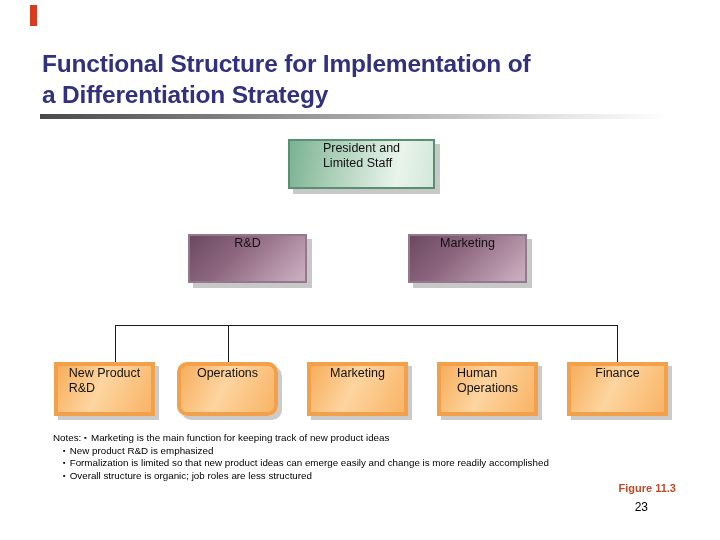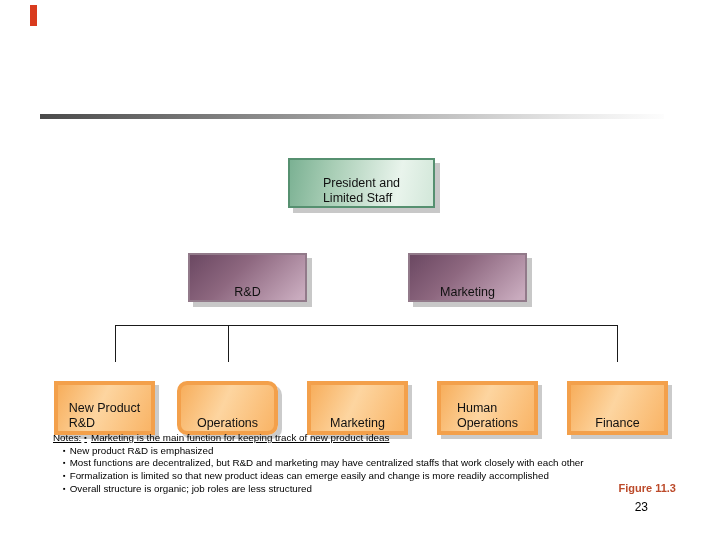--- a/index.html
+++ b/index.html
@@ -14,21 +14,21 @@
     position:absolute;left:42px;top:48px;width:620px;
     color:#31317e;font-size:24.5px;font-weight:600;line-height:31px;letter-spacing:-0.2px;
   }
   .title-divider{
     position:absolute;left:40px;top:114px;width:624px;height:5px;
     background:linear-gradient(to right,#4a4a4a,#9c9c9c 45%,#e8e8e8 85%,#fdfdfd);
   }
   
   .box{
     position:absolute;box-sizing:border-box;
-    display:flex;align-items:flex-end;justify-content:center;text-align:center;margin-top:19px;
+    display:flex;align-items:flex-start;justify-content:center;text-align:center;
   }
   .org-label{
     display:inline-block;text-align:left;white-space:pre-line;
     font-size:12.5px;line-height:15px;color:#111;
   }
   .box-green{
     left:288px;top:139px;width:147px;height:50px;
     border:2px solid #569070;
     background:linear-gradient(100deg,#7bb193 0%,#a9ceb6 30%,#e9f4ec 75%,#d2e7d9 100%);
     box-shadow:5px 5px 0 #c8c8c8;
@@ -55,35 +55,39 @@
   
   .line{position:absolute;background:#1a1a1a;}
   .bus{left:115px;top:325px;width:503px;height:1px;}
   .drop{width:1px;height:37px;top:325px;}
   .drop-1{left:115px;}
   .drop-2{left:228px;}
   .drop-3{left:617px;}
   
   .notes{position:absolute;left:37px;top:432px;width:630px;color:#000;font-size:9.8px;line-height:11.7px;}
   .note-row{padding-left:26px;}
-  .note-row.first{padding-left:16px;text-decoration:underline;}
+  .note-row.first{padding-left:16px;}
   .notes-prefix{margin-right:3px;}
   .bullet{font-size:7.5px;margin-right:4px;position:relative;top:-1px;}
   
   .figure-label{position:absolute;right:44px;top:482px;color:#bc4a2a;font-weight:bold;font-size:11px;}
   .copyright{position:absolute;left:37px;top:500px;font-size:9.8px;color:#000;}
   .page-number{position:absolute;right:72px;top:500px;font-size:12px;color:#000;}
 </style>
 </head>
 <body>
 
 <div id="slide">
 
   <div class="accent-bar"></div>
 
+  <div class="title">
+    <div>Functional Structure for Implementation of</div>
+    <div>a Differentiation Strategy</div>
+  </div>
   <div class="title-divider"></div>
 
   <div>
     <div class="box box-green">
       <span class="org-label">President and
 Limited Staff</span>
     </div>
 
     <div class="box box-purple pos-rnd">
       <span class="org-label">R&amp;D</span>
@@ -117,23 +121,20 @@
   </div>
 
   <div class="notes">
     <div class="note-row first">
       <span class="notes-prefix">Notes:</span><span class="bullet">▪</span><span>Marketing is the main function for keeping track of new product ideas</span>
     </div>
     <div class="note-row">
       <span class="bullet">▪</span><span>New product R&amp;D is emphasized</span>
     </div>
     <div class="note-row">
-      <span class="bullet">▪</span><span>Most functions are decentralized, but R&amp;D and marketing may have centralized staffs that work closely with each other</span>
-    </div>
-    <div class="note-row">
       <span class="bullet">▪</span><span>Formalization is limited so that new product ideas can emerge easily and change is more readily accomplished</span>
     </div>
     <div class="note-row">
       <span class="bullet">▪</span><span>Overall structure is organic; job roles are less structured</span>
     </div>
   </div>
 
   <div class="figure-label">Figure 11.3</div>
   <div class="page-number">23</div>
 

